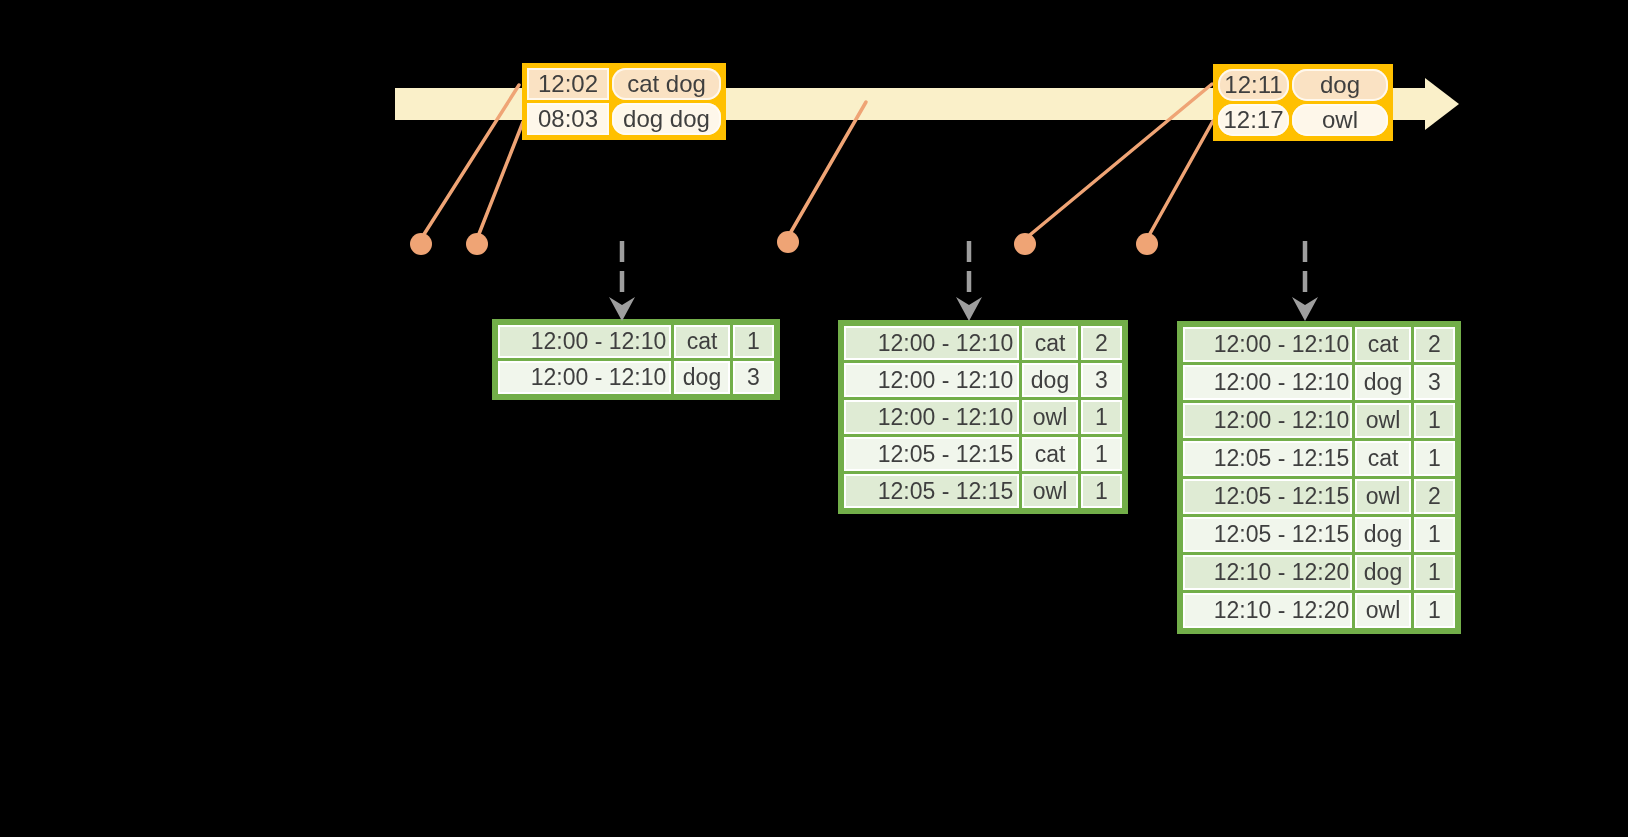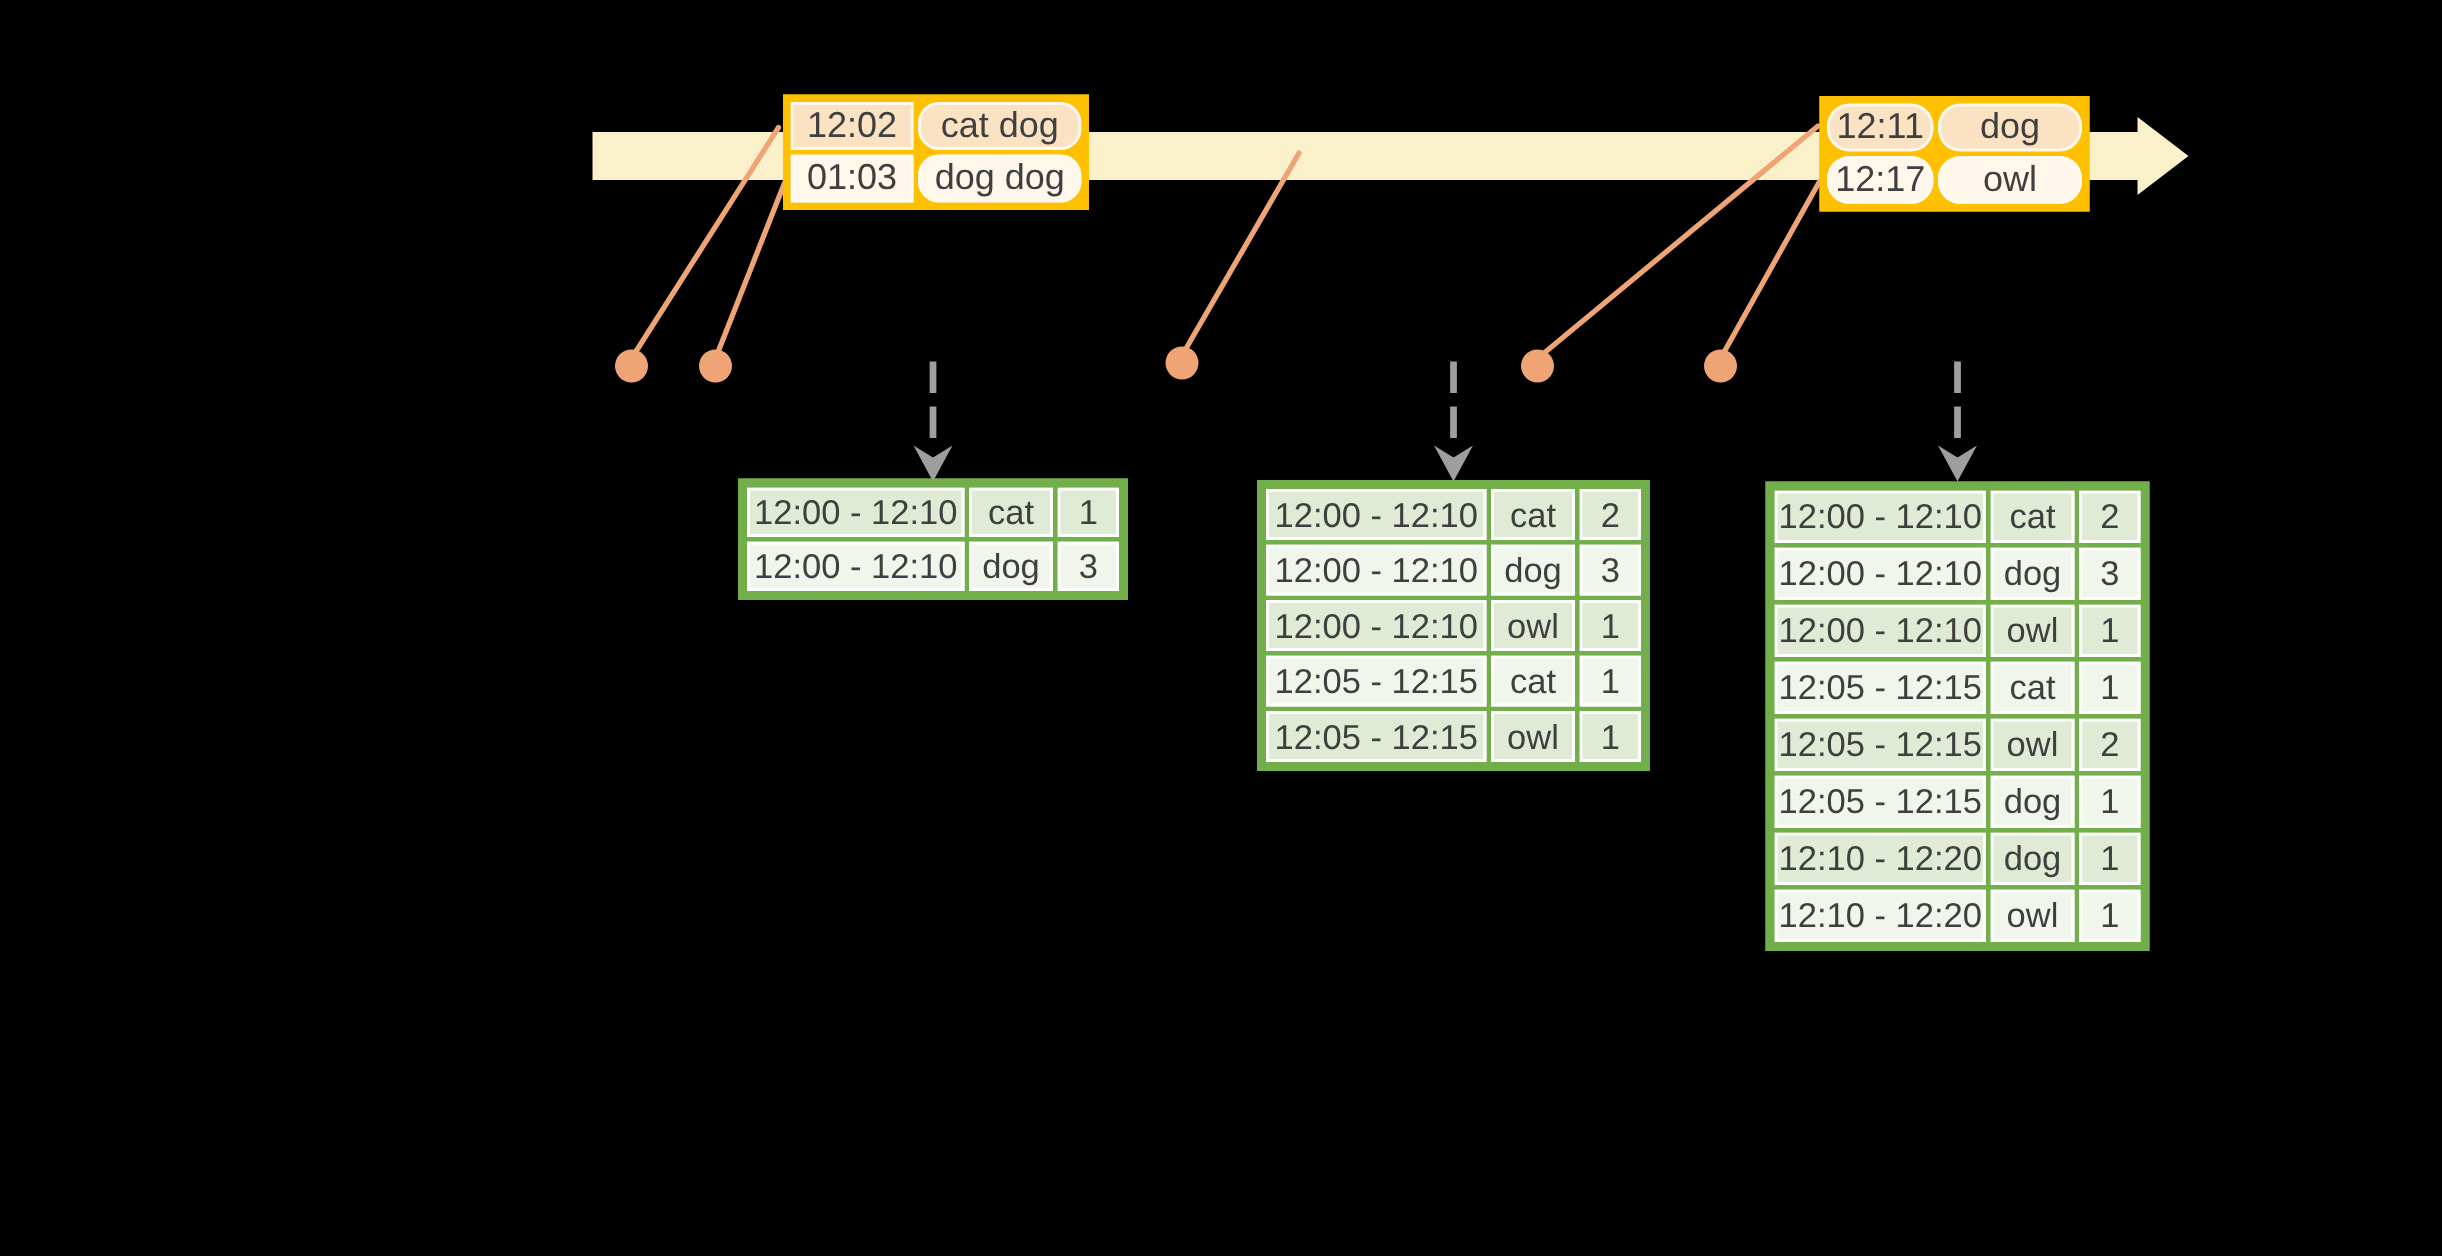--- a/index.html
+++ b/index.html
@@ -26,21 +26,21 @@
   .et3{left:1213px;top:64px;} .et3 td{height:32px;border-radius:15px;} .et3 td:first-child{width:71px;} .et3 td:last-child{width:96px;}
 
   
   .result-table{border-spacing:3px;background:var(--result-border);border:3px solid var(--result-border);}
   .result-table td{
     background:var(--result-row-b);
     box-shadow:inset 0 0 0 2px var(--cell-inset,#fff);
     font-size:23px;
   }
   .result-table tr:nth-child(odd) td{background:var(--result-row-a);}
-  .result-table td:nth-child(1){width:145px;}
+  .result-table td:nth-child(1){width:145px;padding-left:28px;}
   .result-table td:nth-child(2){width:56px;}
   .result-table td:nth-child(3){width:41px;}
   .rt1{left:492px;top:319px;}  .rt1 td{height:33px;}
   .rt2{left:838px;top:320px;}  .rt2 td{height:34px;} .rt2 td:nth-child(1){width:147px;}
   .rt3{left:1177px;top:321px;} .rt3 td{height:35px;} .rt3 td:nth-child(1){width:141px;}
 </style>
 </head>
 <body>
 
 <div class="stage">
@@ -65,21 +65,21 @@
     </g>
   </svg>
 
   <table class="event-table et1">
     <tbody>
         <tr>
           <td>12:02</td>
           <td>cat dog</td>
         </tr>
         <tr>
-          <td>01:03</td>
+          <td>08:03</td>
           <td>dog dog</td>
         </tr>
       </tbody>
   </table>
   <table class="event-table et3">
     <tbody>
         <tr>
           <td>12:11</td>
           <td>dog</td>
         </tr>

